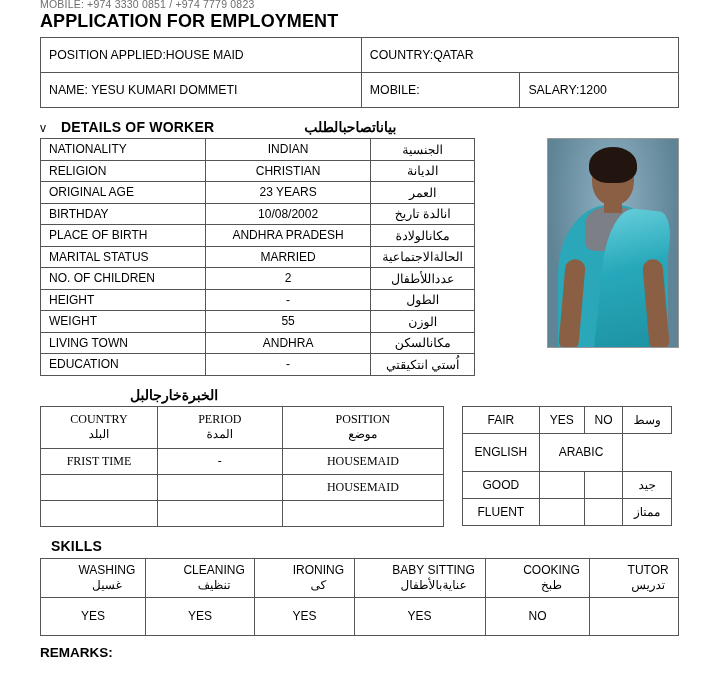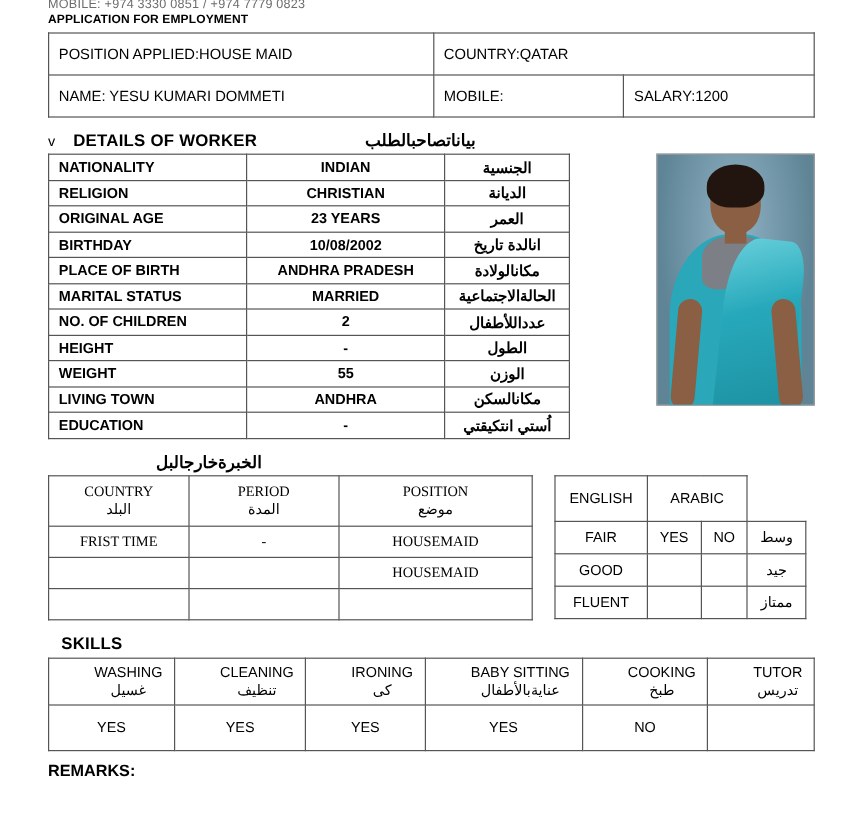--- a/index.html
+++ b/index.html
@@ -22,21 +22,21 @@
   .topline {
     font-size: 10.5px;
     color: #6d6d6d;
     letter-spacing: 0.2px;
     height: 12px;
     overflow: hidden;
     white-space: nowrap;
     margin-top: -2px;
   }
   .app-title {
-    font-size: 10px;
+    font-size: 18px;
     font-weight: bold;
     letter-spacing: 0.1px;
     margin-top: 1px;
     margin-bottom: 5px;
   }
   table {
     border-collapse: collapse;
     width: 100%;
   }
   .bx td {
@@ -73,21 +73,21 @@
     font-weight: bold;
     font-size: 14px;
     margin-left: 90px;
     direction: rtl;
   }
   .sec.simple { margin-bottom: 4px; }
 
   
   .worker-wrap { display: flex; align-items: flex-start; }
   .worker-tbl { width: 450px; }
-  .worker-tbl td { height: 21.5px; padding: 1px 8px; font-size: 12px; font-weight: bold; }
+  .worker-tbl td { height: 21.5px; padding: 1px 8px; font-size: 12px; }
   .worker-tbl td.lbl { width: 38%; }
   .worker-tbl td.val { width: 38%; text-align: center; }
   .worker-tbl td.ar  { width: 24%; text-align: center; direction: rtl; font-size: 12.5px; }
   .photo-box {
     margin-left: 72px;
     width: 136px;
     height: 210px;
     border: 1px solid #999;
     overflow: hidden;
     position: relative;
@@ -275,28 +275,28 @@
         <td></td>
         <td></td>
         <td></td>
       </tr>
     </tbody>
       </table>
 
     <table class="bx lang-tbl">
       <tbody>
           <tr>
-        <td class="big">ENGLISH</td>
-        <td class="big" colspan="2">ARABIC</td>
-      </tr>
-      <tr>
         <td>FAIR</td>
         <td>YES</td>
         <td>NO</td>
         <td class="ar">وسط</td>
+      </tr>
+      <tr>
+        <td class="big">ENGLISH</td>
+        <td class="big" colspan="2">ARABIC</td>
       </tr>
       <tr>
         <td>GOOD</td>
         <td></td>
         <td></td>
         <td class="ar">جيد</td>
       </tr>
       <tr>
         <td>FLUENT</td>
         <td></td>

